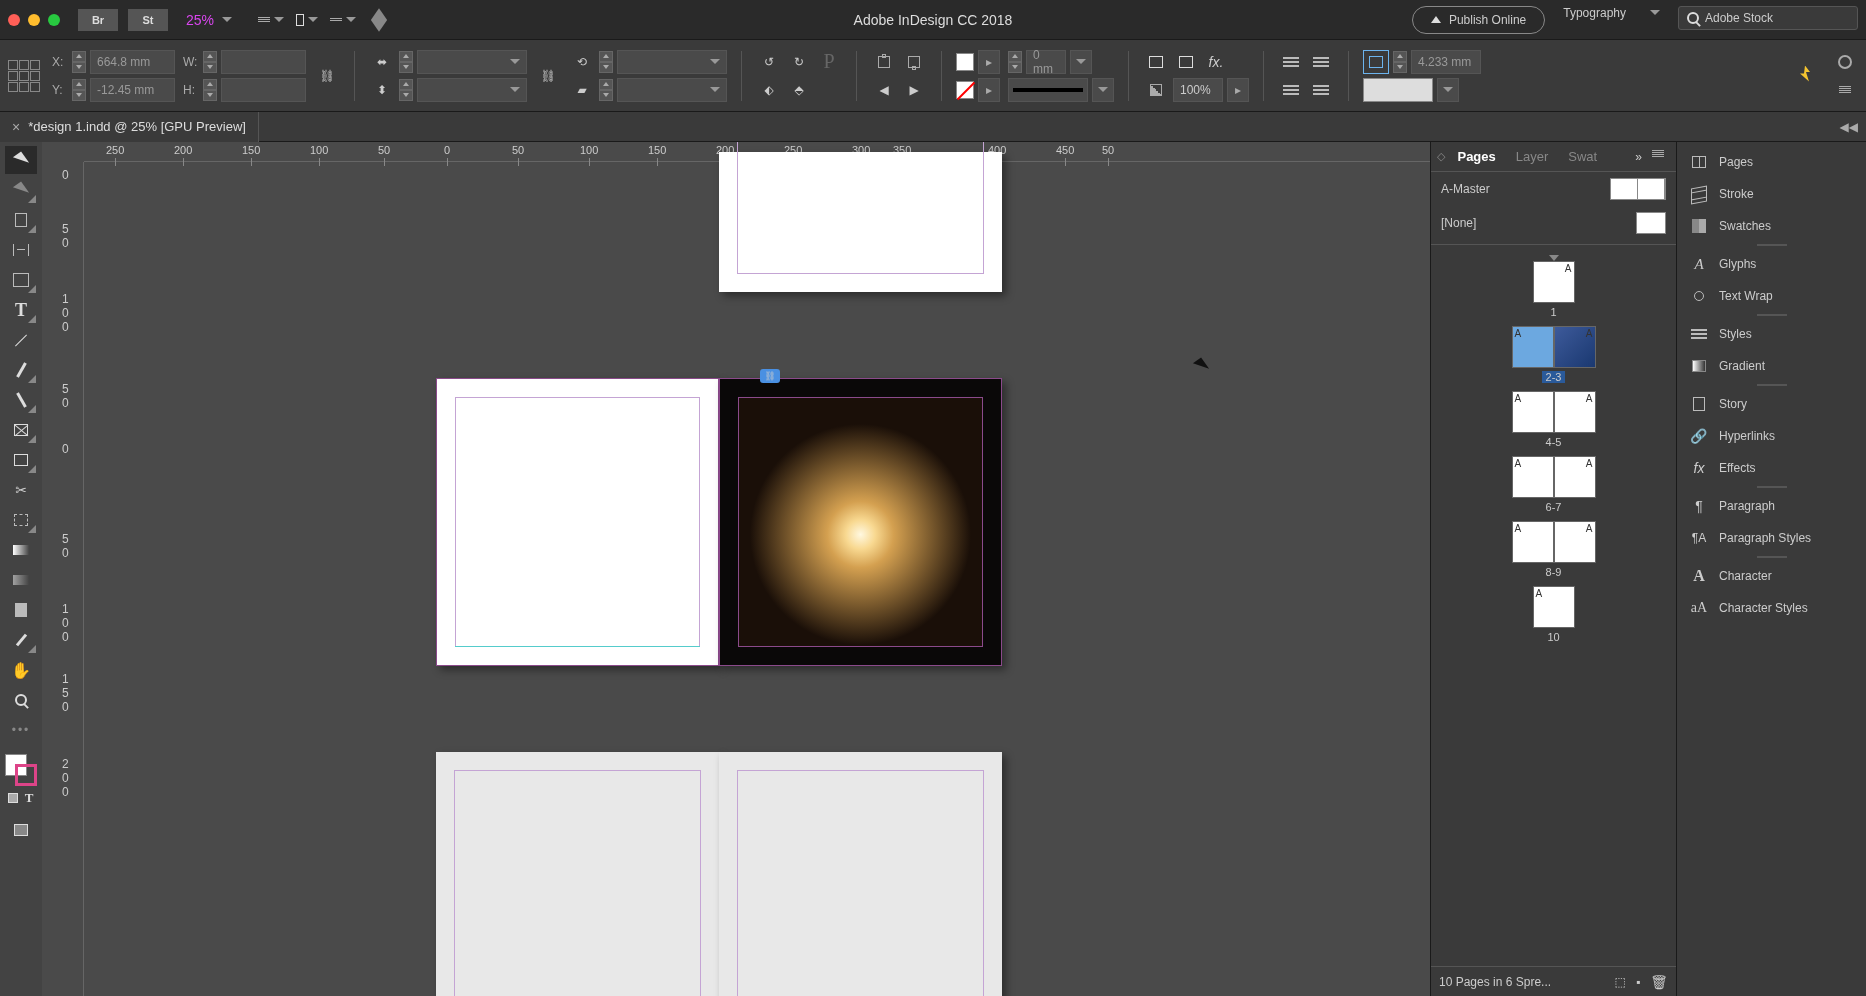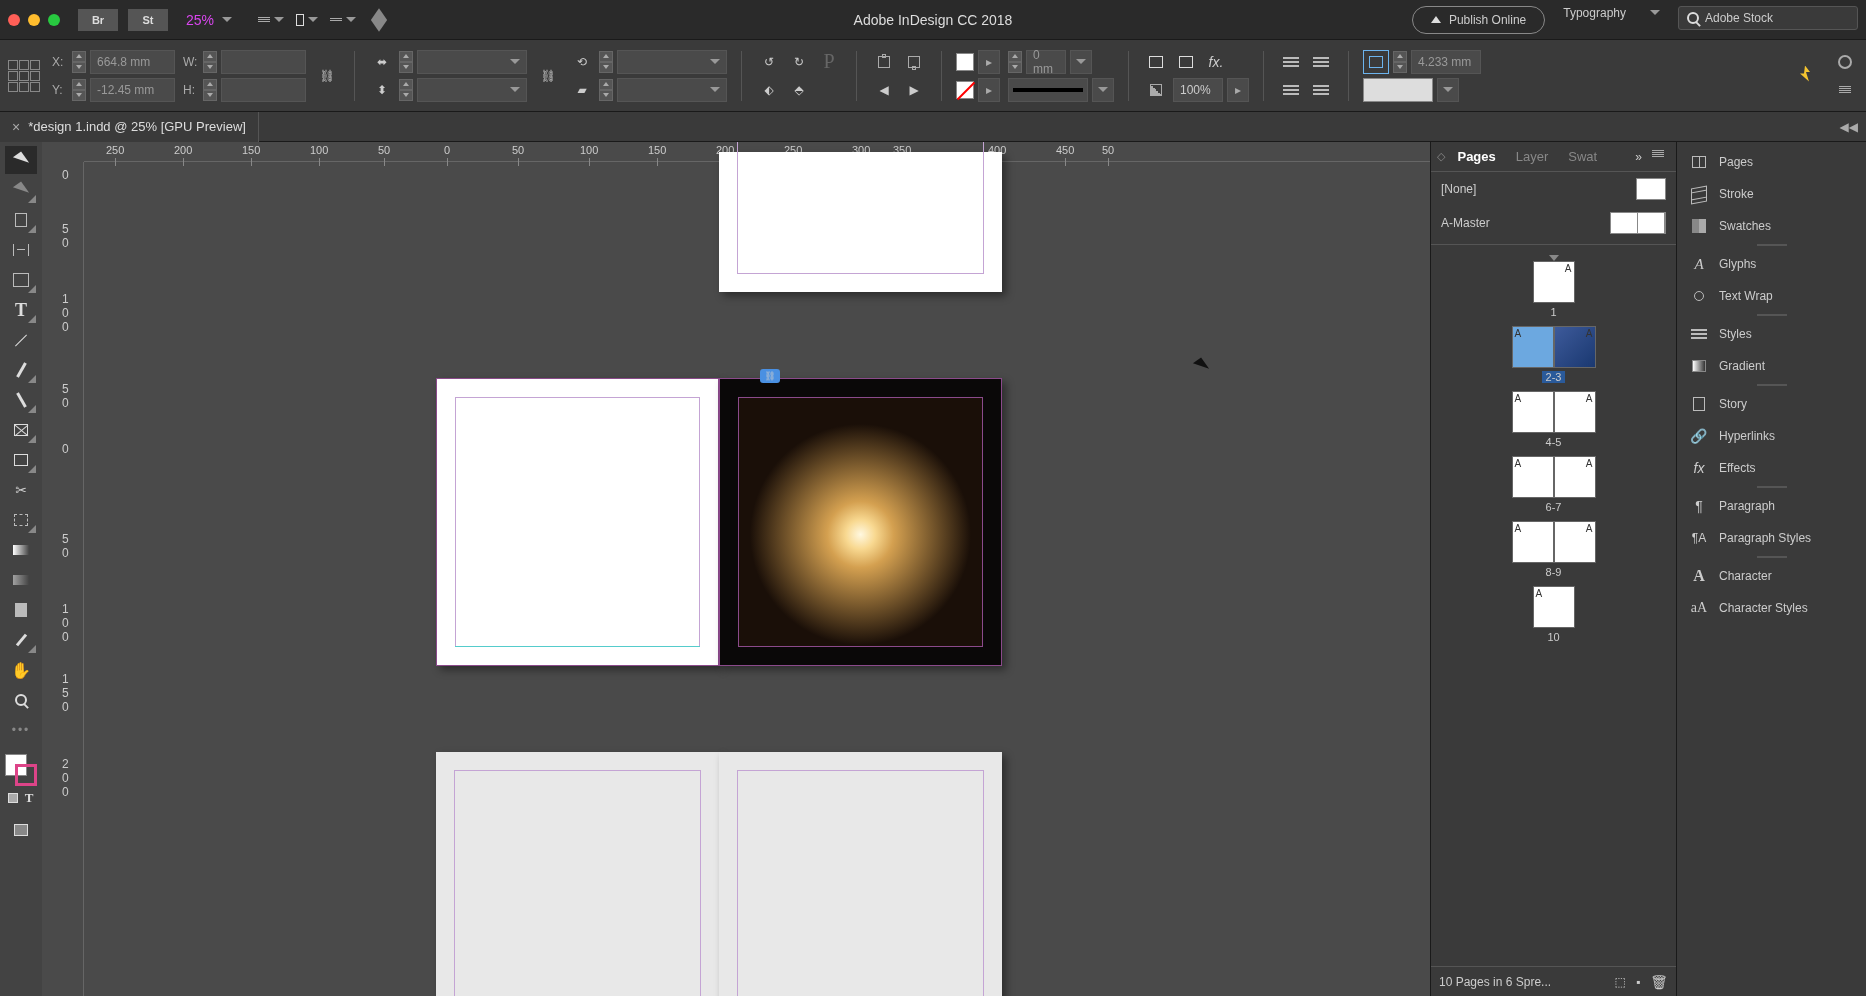--- a/index.html
+++ b/index.html
@@ -733,29 +733,29 @@
           <span class="i-menu4" style="margin-left:6px">
             <span></span>
             <span></span>
             <span></span>
             <span></span>
           </span>
         </div>
     </div>
     <div id="masters-list">
         <div class="master-row">
+          <span>A-Master</span>
+          <div class="master-thumb double">
+            <span></span>
+            <span></span>
+          </div>
+        </div>
+        <div class="master-row">
           <span>[None]</span>
           <div class="master-thumb"></div>
-        </div>
-        <div class="master-row">
-          <span>A-Master</span>
-          <div class="master-thumb double">
-            <span></span>
-            <span></span>
-          </div>
         </div>
       </div>
     <div class="master-sep"></div>
     <div class="page-thumbs" id="page-thumbs">
       <div class="spread-marker">
           <div class="spread-mark"></div>
         </div>
     <div class="thumb-wrap">
           <div class="thumb-pages">
             <div class="thumb-page">

